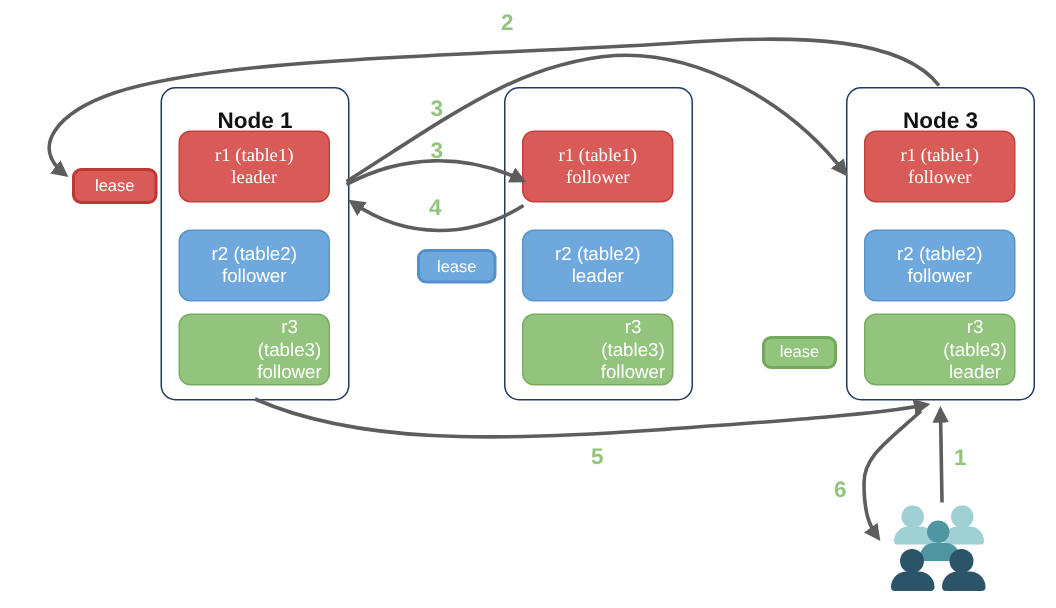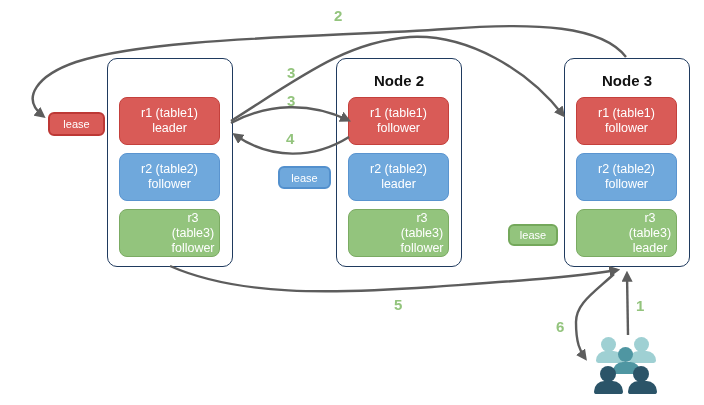--- a/index.html
+++ b/index.html
@@ -12,21 +12,21 @@
   #node1{left:107px;} #node2{left:336px;} #node3{left:564px;}
   .node-title{margin-top:13px;text-align:center;font-weight:bold;font-size:15px;color:#111;}
 
   
   .replica{position:absolute;left:11px;width:101px;height:48px;border-radius:8px;
            color:#fff;font-size:12.5px;line-height:1.2;text-align:center;
            display:flex;flex-direction:column;justify-content:center;box-sizing:border-box;}
   .replica.red{background:#d95b57;border:1px solid #c4403c;}
   .replica.blue{background:#6fa8dc;border:1px solid #5a94cf;}
   .replica.green{background:#93c47d;border:1px solid #7bab63;padding-left:47px;}
-  .row1{top:38px;} .row2{top:94px;} .row3{top:150px;}
+  .row1{top:28px;font-family:Liberation Serif, serif;} .row2{top:94px;} .row3{top:150px;}
 
   
   .lease{position:absolute;border-radius:6px;color:#fff;font-size:11px;
          display:flex;align-items:center;justify-content:center;box-sizing:border-box;}
   #lease-red{left:48px;top:112px;width:57px;height:24px;background:#d95b57;border:2px solid #bd3835;}
   #lease-blue{left:278px;top:166px;width:53px;height:23px;background:#6fa8dc;border:2px solid #5390cd;}
   #lease-green{left:508px;top:224px;width:50px;height:22px;background:#93c47d;border:2px solid #74a85b;}
 
   
   .step{position:absolute;font-weight:bold;font-size:15px;color:#93c47d;}
@@ -44,36 +44,36 @@
   .mid .head,.mid .torso{background:#4f96a2;}
   .dark .head,.dark .torso{background:#2b5468;}
   .dark .head{width:16px;height:16px;} .dark .torso{width:29px;height:13px;}
 </style>
 </head>
 <body>
 
 <div id="canvas">
 
   <div class="node" id="node1">
+    <div class="node-title">Node 1</div>
     <div class="replica red row1">
       <span>r1 (table1)</span>
       <span>leader</span>
     </div>
     <div class="replica blue row2">
       <span>r2 (table2)</span>
       <span>follower</span>
     </div>
     <div class="replica green row3">
       <span>r3 (table3)</span>
       <span>follower</span>
     </div>
   </div>
 
   <div class="node" id="node2">
-    <div class="node-title">Node 2</div>
     <div class="replica red row1">
       <span>r1 (table1)</span>
       <span>follower</span>
     </div>
     <div class="replica blue row2">
       <span>r2 (table2)</span>
       <span>leader</span>
     </div>
     <div class="replica green row3">
       <span>r3 (table3)</span>

